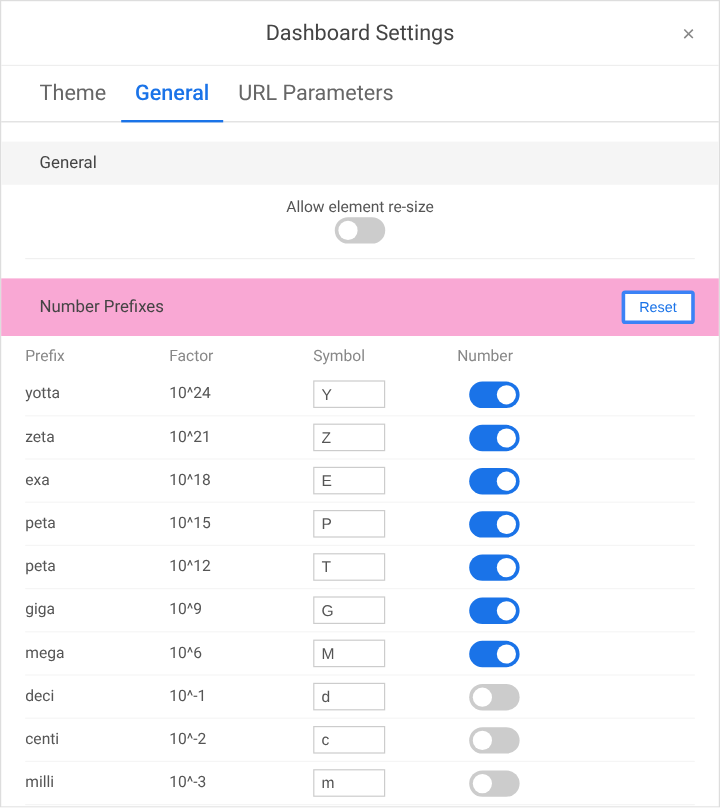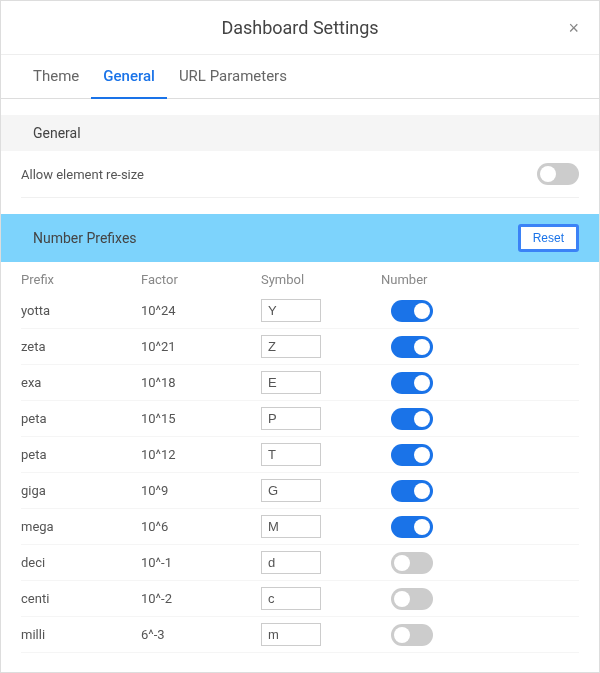--- a/index.html
+++ b/index.html
@@ -53,21 +53,21 @@
     .tabs {
       display: flex;
       padding: 0 20px;
       border-bottom: 1px solid #ddd;
     }
 
     .tab {
       padding: 12px 12px;
       cursor: pointer;
       color: #666;
-      font-size: 15px;
+      font-size: 18px;
       border-bottom: 2px solid transparent;
       margin-bottom: -1px;
     }
 
     .tab.active {
       color: #1a73e8;
       border-bottom: 2px solid #1a73e8;
       font-weight: 500;
     }
 
@@ -83,20 +83,21 @@
       color: #444;
       margin: 16px -20px 0 -20px;
       padding-left: 32px;
     }
 
     .setting-row {
       display: flex;
       align-items: center;
       padding: 12px 0;
       border-bottom: 1px solid #f0f0f0;
+      flex-direction: column;
     }
 
     .setting-label {
       flex: 1;
       color: #555;
       font-size: 13px;
     }
 
     
     .toggle {
@@ -138,21 +139,21 @@
     }
 
     input:checked + .slider:before {
       transform: translateX(20px);
     }
 
     .number-prefixes-header {
       display: flex;
       align-items: center;
       justify-content: space-between;
-      background: #7dd3fc;
+      background: #f9a8d4;
       margin: 16px -20px 0 -20px;
       padding: 10px 20px 10px 32px;
       gap: 27px;
     }
 
     .number-prefixes-title {
       font-size: 14px;
       color: #444;
     }
 
@@ -359,21 +360,21 @@
       </span>
       <span class="enabled-cell">
         <label class="toggle">
           <input type="checkbox" style="">
           <span class="slider"></span>
         </label>
       </span>
     </div>
         <div class="prefix-row">
       <span class="prefix-cell">milli</span>
-      <span class="prefix-cell">6^-3</span>
+      <span class="prefix-cell">10^-3</span>
       <span class="prefix-cell">
         <input class="symbol-input" type="text" value="m" style="">
       </span>
       <span class="enabled-cell">
         <label class="toggle">
           <input type="checkbox" style="">
           <span class="slider"></span>
         </label>
       </span>
     </div>

